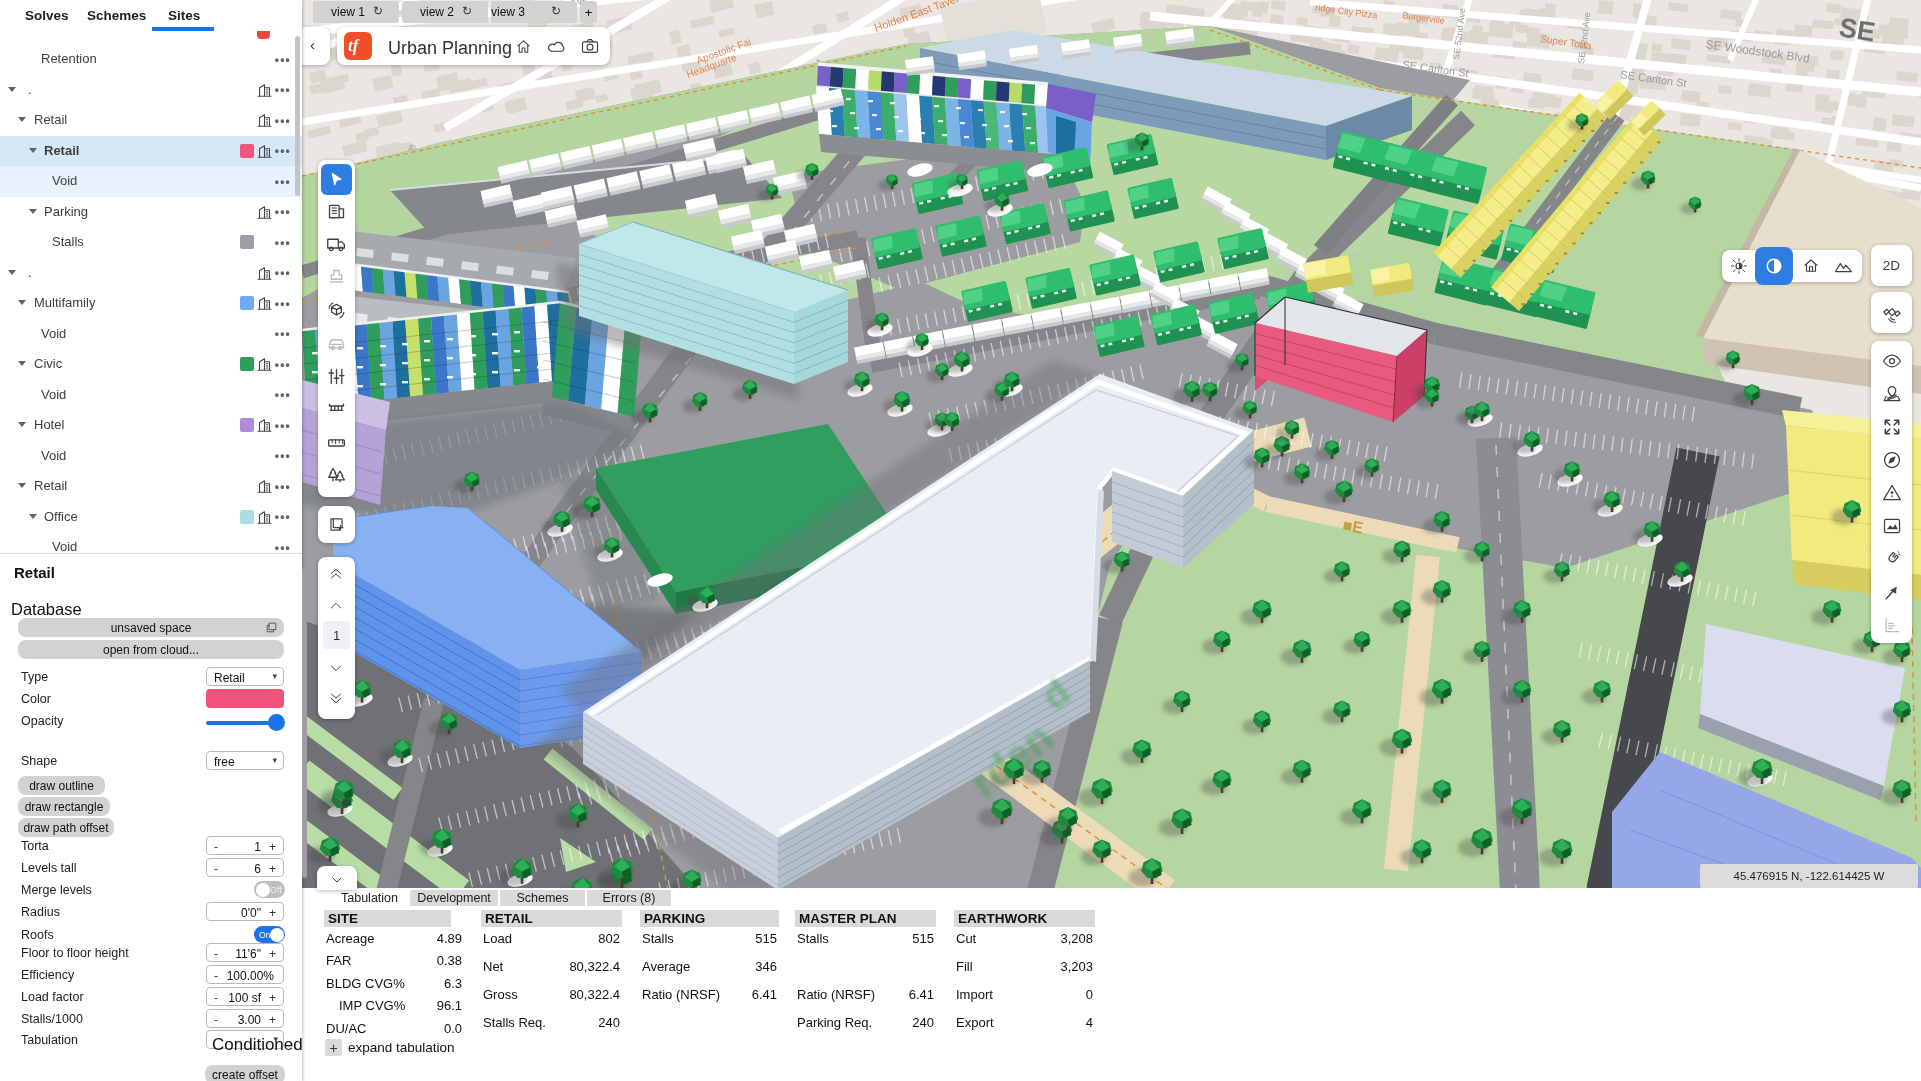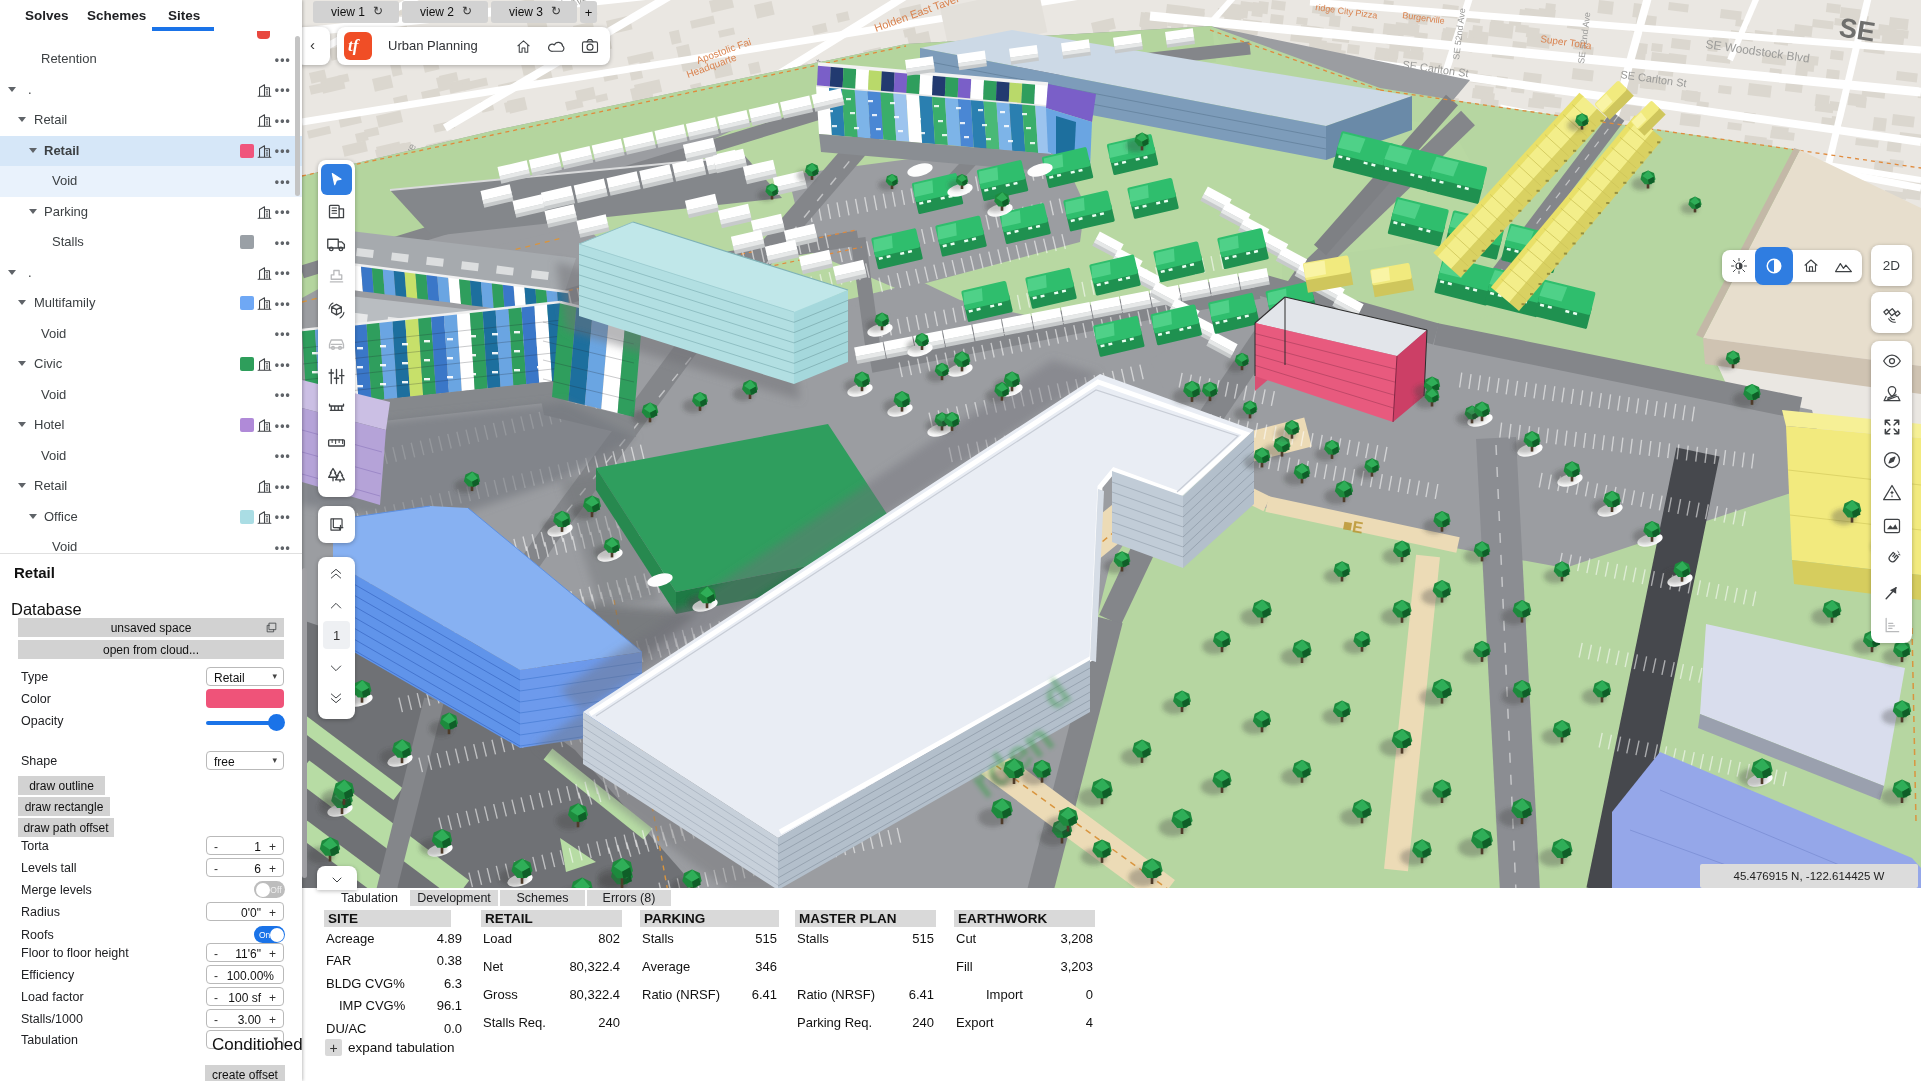--- a/index.html
+++ b/index.html
@@ -4,21 +4,21 @@
 .abs{position:absolute;}
 .card{background:#fff;border-radius:8px;box-shadow:0 1px 4px rgba(0,0,0,.28);}
 .ic{fill:none;stroke:#3f4245;stroke-width:1.5;stroke-linecap:round;stroke-linejoin:round;}
 .icg{fill:none;stroke:#b9babc;stroke-width:1.5;stroke-linecap:round;stroke-linejoin:round;}
 .row{position:absolute;left:0;width:302px;height:30.5px;}
 .rt{position:absolute;top:7px;font-size:13px;color:#3c4043;}
 .arrow{position:absolute;top:12px;width:0;height:0;border-left:4.5px solid transparent;border-right:4.5px solid transparent;border-top:5.5px solid #5f6368;}
 .dots{position:absolute;right:11px;top:8.5px;color:#5f6368;font-size:12px;letter-spacing:1.2px;font-weight:bold;}
 .sw{position:absolute;top:8px;width:14px;height:14px;border-radius:2px;}
 .bld{position:absolute;top:7px;}
-.pbtn{position:absolute;left:18px;background:#d2d2d2;border-radius:0;font-size:12px;color:#111;display:flex;align-items:center;justify-content:center;height:19px;}
+.pbtn{position:absolute;left:18px;background:#d2d2d2;border-radius:8px;font-size:12px;color:#111;display:flex;align-items:center;justify-content:center;height:19px;}
 .plab{position:absolute;left:21px;font-size:12.5px;color:#202124;}
 .pctl{position:absolute;left:206px;width:78px;height:19px;background:#fff;border:1px solid #b9b9b9;border-radius:4px;font-size:12px;color:#111;box-sizing:border-box;}
 .tabg{position:absolute;background:#d9d9d9;color:#202124;font-size:12.5px;display:flex;align-items:center;justify-content:center;height:16px;}
 .bh{position:absolute;background:#d9d9d9;color:#111;font-size:13.5px;font-weight:bold;display:flex;align-items:center;height:17px;padding-left:4px;box-sizing:border-box;}
 .bl{position:absolute;font-size:13px;color:#111;}
 .bv{position:absolute;font-size:13px;color:#111;text-align:right;}
 </style></head><body>
 
 <div class="abs" style="left:0;top:0;width:1921px;height:1081px">
     <svg width="1921" height="1081" viewBox="0 0 1921 1081" style="position:absolute;left:0;top:0">
@@ -2306,53 +2306,53 @@
 <div class="bv" style="left:795px;top:931px;width:139px">515</div>
 <div class="bl" style="left:797px;top:987px">Ratio (NRSF)</div>
 <div class="bv" style="left:795px;top:987px;width:139px">6.41</div>
 <div class="bl" style="left:797px;top:1015px">Parking Req.</div>
 <div class="bv" style="left:795px;top:1015px;width:139px">240</div>
 <div class="bh" style="left:954px;top:910px;width:141px">EARTHWORK</div>
 <div class="bl" style="left:956px;top:931px">Cut</div>
 <div class="bv" style="left:954px;top:931px;width:139px">3,208</div>
 <div class="bl" style="left:956px;top:959px">Fill</div>
 <div class="bv" style="left:954px;top:959px;width:139px">3,203</div>
-<div class="bl" style="left:986px;top:987px">Import</div>
+<div class="bl" style="left:956px;top:987px">Import</div>
 <div class="bv" style="left:954px;top:987px;width:139px">0</div>
 <div class="bl" style="left:956px;top:1015px">Export</div>
 <div class="bv" style="left:954px;top:1015px;width:139px">4</div>
 
 <div class="abs" style="left:325px;top:1039px;width:17px;height:17px;background:#d9d9d9;border-radius:2px;display:flex;align-items:center;justify-content:center;font-size:14px;color:#333">+</div>
 <div class="abs" style="left:348px;top:1040px;font-size:13.5px;color:#111">expand tabulation</div>
 
 <div class="abs" style="left:313px;top:1px;height:22px">
     <div class="abs" style="left:0px;top:0;width:86px;height:22px;background:#d2d2d2;border-radius:3px;font-size:12px;color:#111;display:flex;align-items:center;">
       <span style="margin-left:18px">view 1</span>
     </div>
     <div class="abs" style="left:60px;top:3px;width:16px;height:16px;color:#333;font-size:12px;">↻</div>
     <div class="abs" style="left:89px;top:0;width:86px;height:22px;background:#d2d2d2;border-radius:3px;font-size:12px;color:#111;display:flex;align-items:center;">
       <span style="margin-left:18px">view 2</span>
     </div>
     <div class="abs" style="left:149px;top:3px;width:16px;height:16px;color:#333;font-size:12px;">↻</div>
     <div class="abs" style="left:178px;top:0;width:86px;height:22px;background:#d2d2d2;border-radius:3px;font-size:12px;color:#111;display:flex;align-items:center;">
-      <span style="margin-left:18px">view 3</span>
+      <span style="">view 3</span>
     </div>
     <div class="abs" style="left:238px;top:3px;width:16px;height:16px;color:#333;font-size:12px;">↻</div>
     <div class="abs" style="left:267px;top:0;width:17px;height:22px;background:#d2d2d2;border-radius:3px;font-size:13px;color:#111;display:flex;align-items:center;justify-content:center;">+</div>
   </div>
 
 <div class="card abs" style="left:296px;top:27px;width:34px;height:38px;border-radius:8px;">
     <div class="abs" style="left:14px;top:9px;font-size:15px;color:#333">‹</div>
   </div>
 
 <div class="card abs" style="left:337px;top:27px;width:273px;height:38px;">
     <div class="abs" style="left:7px;top:5px;width:28px;height:28px;background:#f04e26;border-radius:6px;">
       <div class="abs" style="left:4px;top:4px;font-size:17px;font-weight:bold;font-style:italic;color:#fff;font-family:'Liberation Serif',serif">tf</div>
     </div>
-    <div class="abs" style="left:51px;top:11px;font-size:13px;color:#303236">Urban Planning</div>
+    <div class="abs" style="left:51px;top:11px;font-size:18px;color:#303236">Urban Planning</div>
     <svg class="abs" style="left:178px;top:11px" width="17" height="17" viewBox="0 0 24 24">
       <path class="ic" stroke-width="2" d="M4 11 L12 4 L20 11 M6 10 V20 H10 V14 H14 V20 H18 V10"></path>
     </svg>
     <svg class="abs" style="left:211px;top:12px" width="19" height="15" viewBox="0 0 24 18">
       <path class="ic" stroke-width="2" d="M6 15 A4.5 4.5 0 1 1 8 7 A5.5 5.5 0 0 1 18.5 8.5 A3.8 3.8 0 0 1 18 15 Z"></path>
     </svg>
     <svg class="abs" style="left:244px;top:11px" width="18" height="16" viewBox="0 0 24 21">
       <rect class="ic" stroke-width="2" x="2" y="5" width="20" height="14" rx="2"></rect>
       <circle class="ic" stroke-width="2" cx="12" cy="12" r="4"></circle>
       <path class="ic" stroke-width="2" d="M8 5 L10 2 H14 L16 5"></path>

